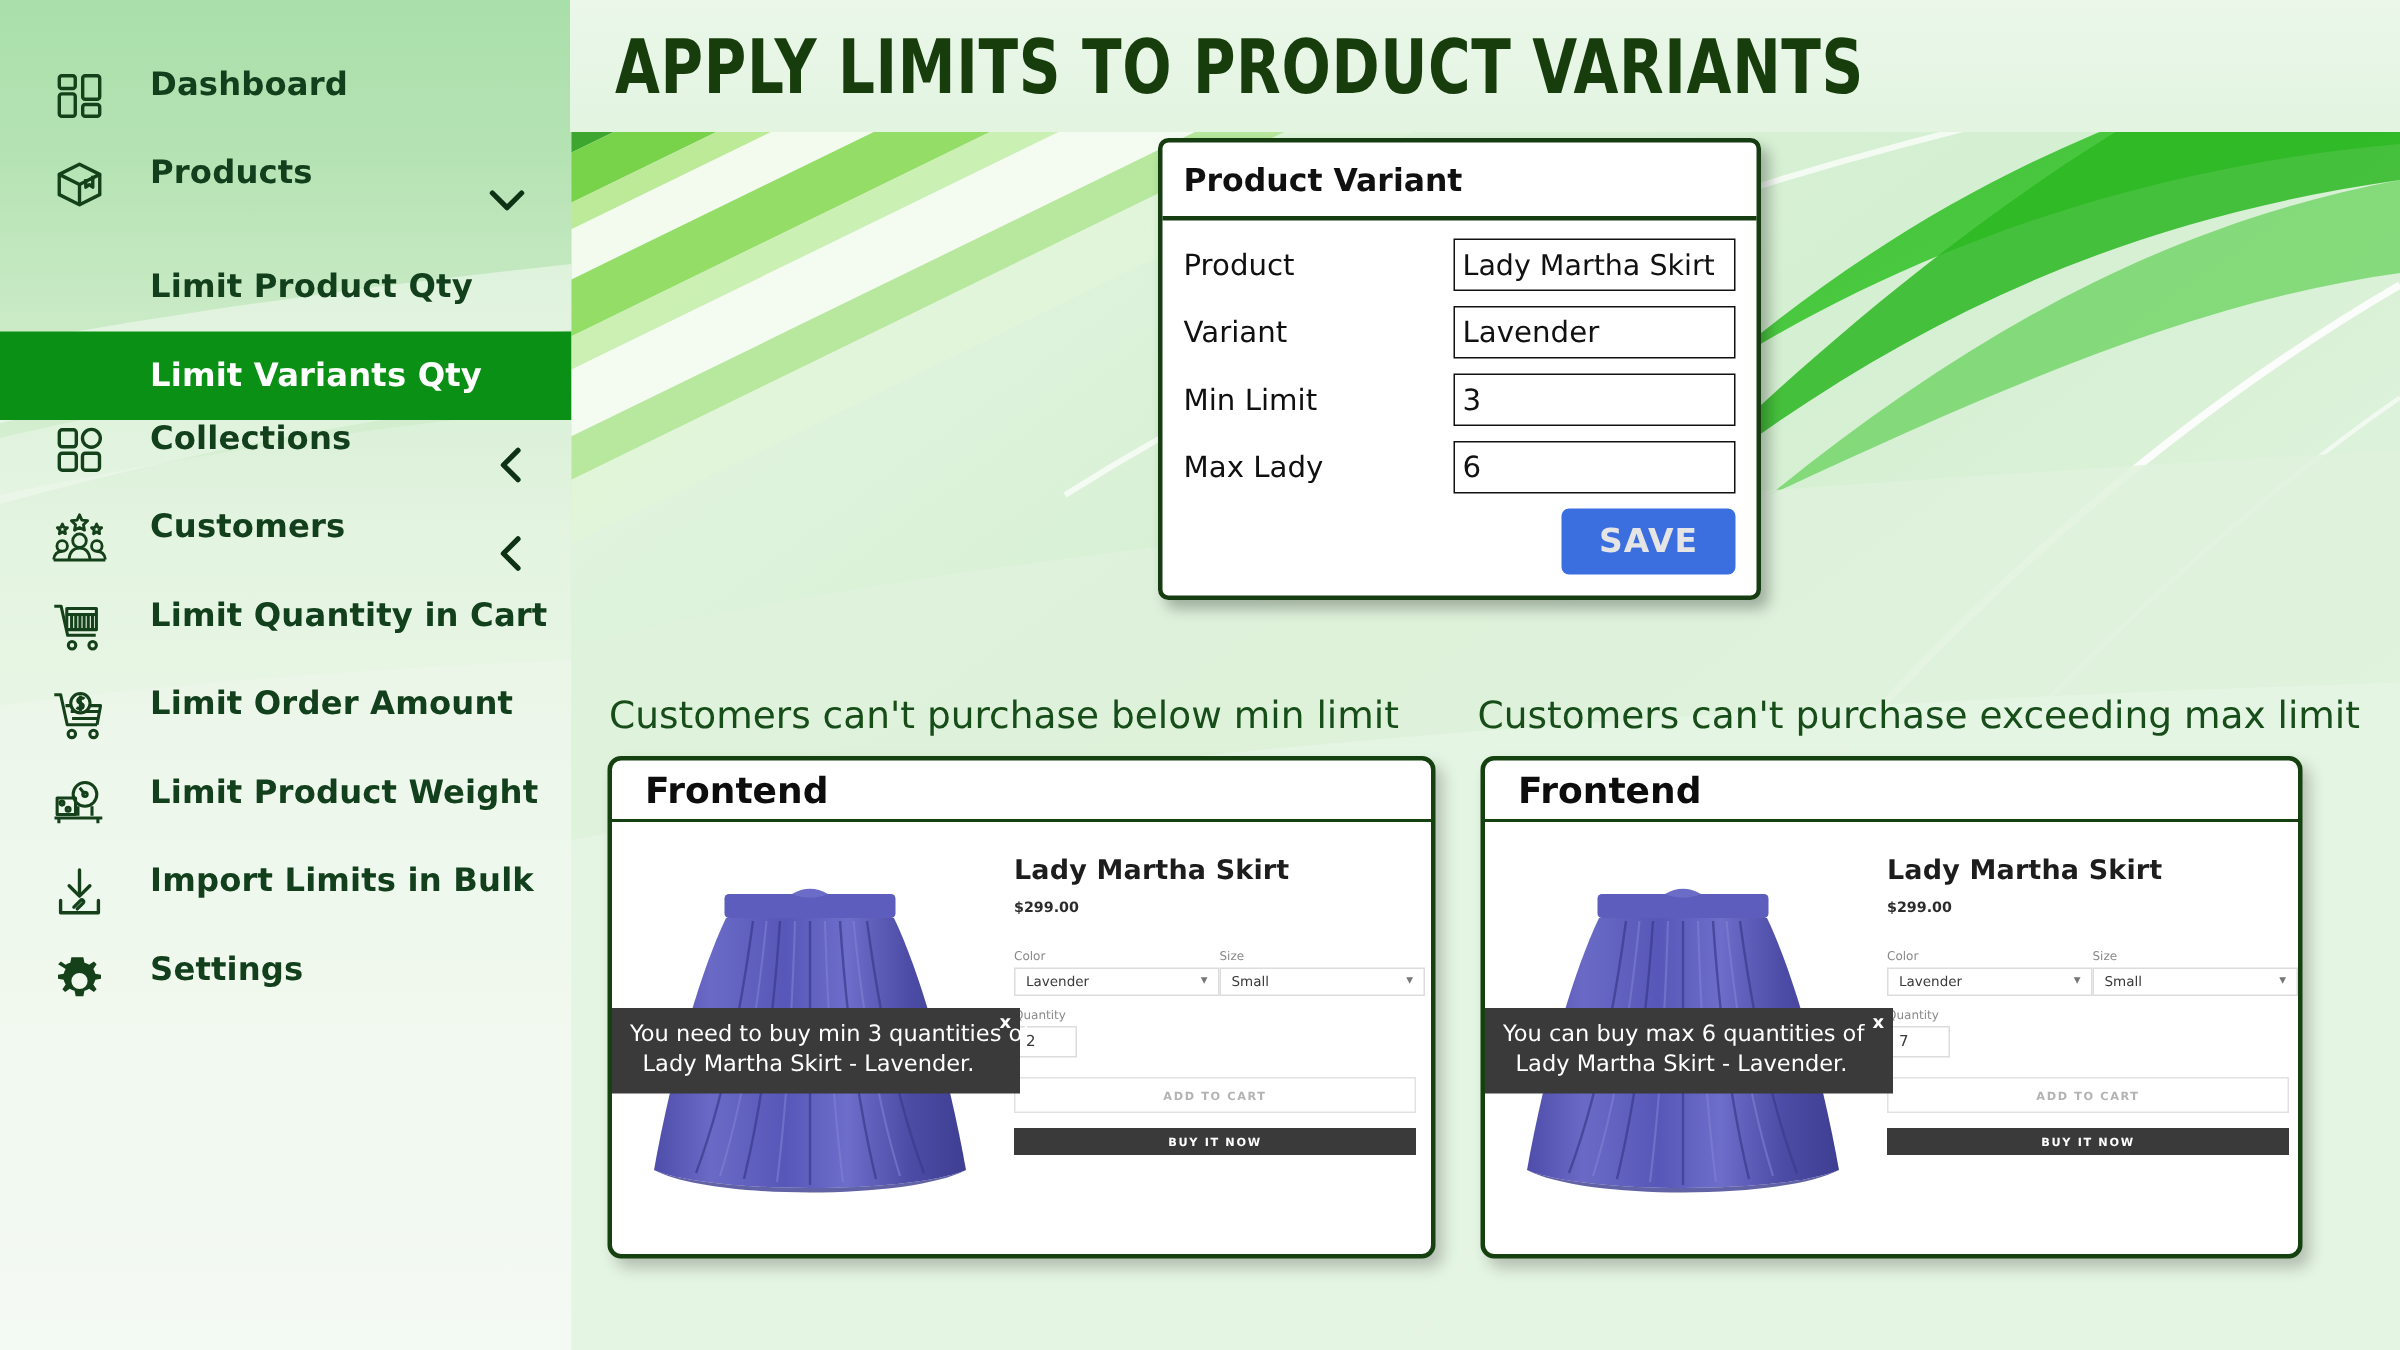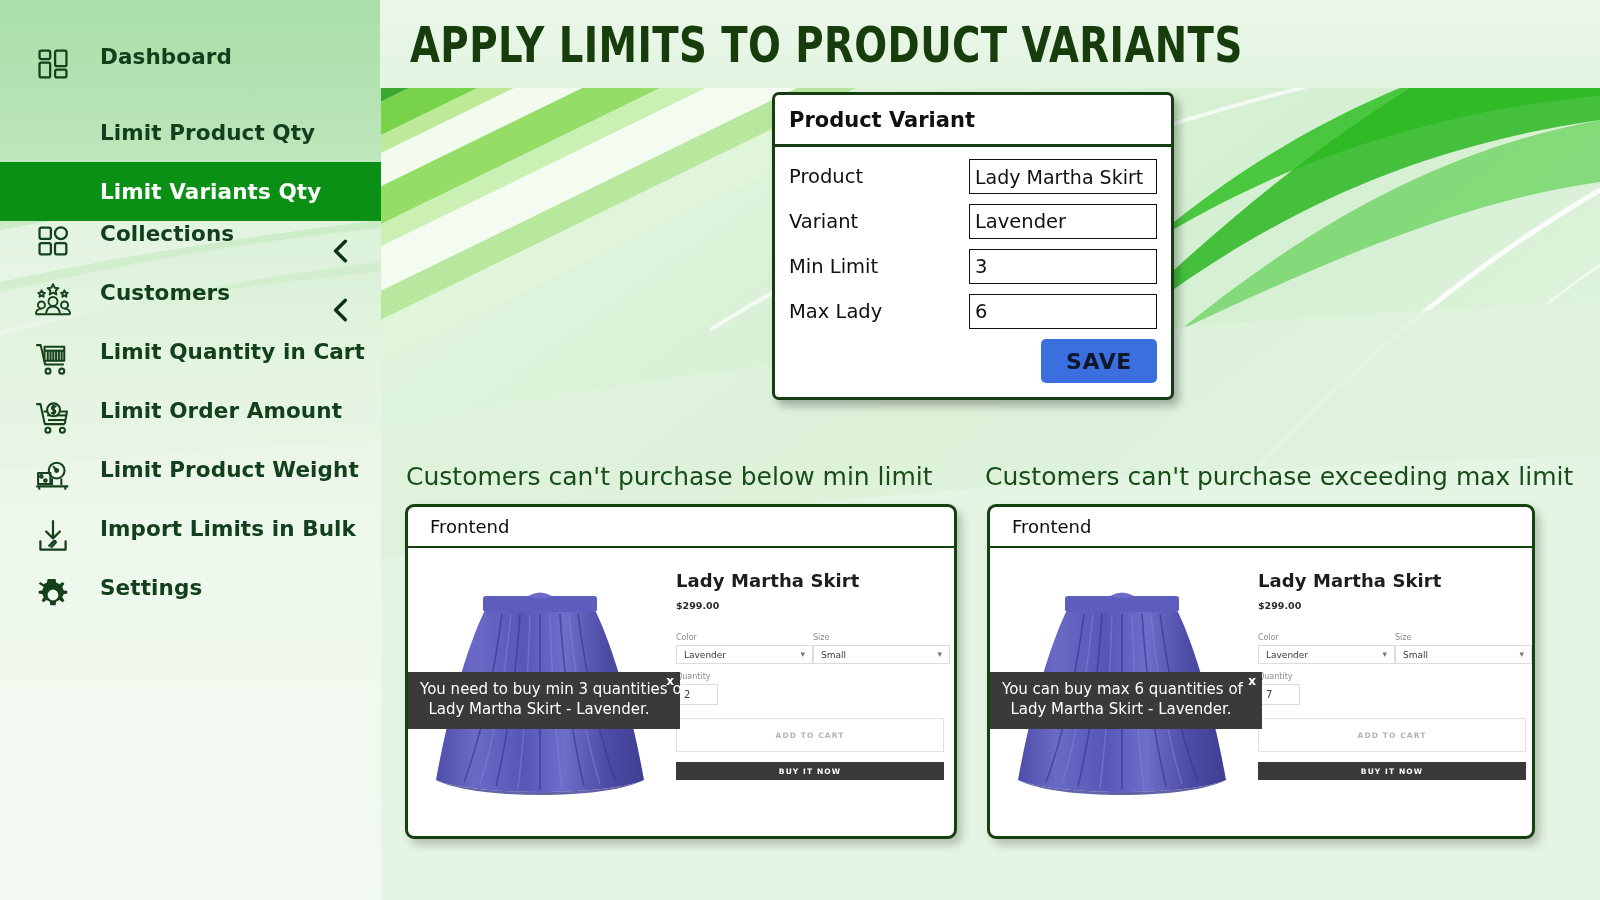--- a/index.html
+++ b/index.html
@@ -123,21 +123,21 @@
     padding: 0 5px;
     font-size: 19.5px;
     color: #111;
     white-space: nowrap; overflow: hidden;
   }
   .pv-field.narrow { font-size: 19px; }
   .pv-save-row { display:flex; justify-content: flex-end; margin-top: 4px; }
   .pv-save {
     width: 116px; height: 44px;
     background: #3b6fe0;
-    color: #0f172a;
+    color: #e5e5e5;
     border: none; border-radius: 5px;
     font-size: 22px; font-weight: 700;
     letter-spacing: .6px;
     display:flex; align-items:center; justify-content:center;
     font-family: "DejaVu Sans", sans-serif;
     cursor: pointer;
   }
 
   
   .caption {
@@ -163,21 +163,21 @@
   }
   .fe-left  { left: 405px; top: 504px; }
   .fe-right { left: 987px; top: 504px; width: 548px; }
 
   .fe-head {
     height: 41px;
     border-bottom: 2.5px solid #15400f;
     display: flex; align-items: center;
     padding-left: 22px;
   }
-  .fe-head-title { font-size: 18px; font-weight: 400; color: #0d0d0d; }
+  .fe-head-title { font-size: 24px; font-weight: 700; color: #0d0d0d; }
 
   .fe-body { position: relative; height: 289px; display: flex; }
 
   .fe-imgcol { position: relative; width: 268px; flex: 0 0 268px; }
   .skirt { position: absolute; left: 12px; top: 26px; }
 
   .fe-infocol { position: relative; flex: 1; padding-top: 22px; }
   .fe-pname { font-size: 18px; font-weight: 700; color: #1d1d1d; letter-spacing:.1px; }
   .fe-price { font-size: 9.5px; font-weight: 700; color: #2b2b2b; margin-top: 9px; }
 
@@ -201,21 +201,21 @@
   .fe-qtywrap { margin-top: 8px; }
   .fe-qtylabel { font-size: 8px; color: #8a8a8a; margin-bottom: 3px; }
   .fe-qty {
     width: 42px; height: 21px;
     border: 1px solid #dcdcdc; background:#fff;
     font-size: 10px; color: #3a3a3a;
     display:flex; align-items:center; padding-left:7px;
   }
   .fe-atc {
     margin-top: 13px;
-    width: 268px; height: 34px;
+    width: 268px; height: 24px;
     border: 1px solid #e2e2e2; background: #fff;
     display:flex; align-items:center; justify-content:center;
     font-size: 7.5px; letter-spacing: 1.1px; color: #b3b3b3; font-weight:700;
   }
   .fe-buy {
     margin-top: 10px;
     width: 268px; height: 18px;
     background: #3a3a3a;
     display:flex; align-items:center; justify-content:center;
     font-size: 7.5px; letter-spacing: 1.1px; color: #fff; font-weight:700;
@@ -309,20 +309,36 @@
           <svg width="34" height="34" viewBox="0 0 24 24" fill="none" stroke="#14401a" stroke-width="1.6">
             <rect x="2.5" y="2.5" width="7.5" height="6" rx="1.2"></rect>
             <rect x="13.5" y="2.5" width="8" height="11" rx="1.2"></rect>
             <rect x="2.5" y="11" width="7.5" height="10.5" rx="1.2"></rect>
             <rect x="13.5" y="16" width="8" height="5.5" rx="1.2"></rect>
           </svg>
         </span>
         <span class="sb-label">Dashboard</span>
       </div>
 
+      <div class="sb-item">
+        <span class="sb-icon">
+          <svg width="36" height="36" viewBox="0 0 24 24" fill="none" stroke="#14401a" stroke-width="1.5" stroke-linejoin="round">
+            <path d="M12 3 L21 7.5 L12 12 L3 7.5 Z"></path>
+            <path d="M3 7.5 L3 16.5 L12 21 L12 12"></path>
+            <path d="M21 7.5 L21 16.5 L12 21"></path>
+            <path d="M14.8 9.6 L14.8 13.2 L16.4 12.1 L17.9 13.2 L17.9 8.1"></path>
+          </svg>
+        </span>
+        <span class="sb-label">Products</span>
+        <span class="sb-chev">
+          <svg width="26" height="18" viewBox="0 0 24 16" fill="none" stroke="#0d3314" stroke-width="3.2" stroke-linecap="round" stroke-linejoin="round">
+            <polyline points="3,4 12,13 21,4"></polyline>
+          </svg>
+        </span>
+      </div>
 
       <div class="sb-sub">
         <span class="sb-label">Limit Product Qty</span>
       </div>
       <div class="sb-sub active">
         <span class="sb-label">Limit Variants Qty</span>
       </div>
 
       <div class="sb-item">
         <span class="sb-icon">

